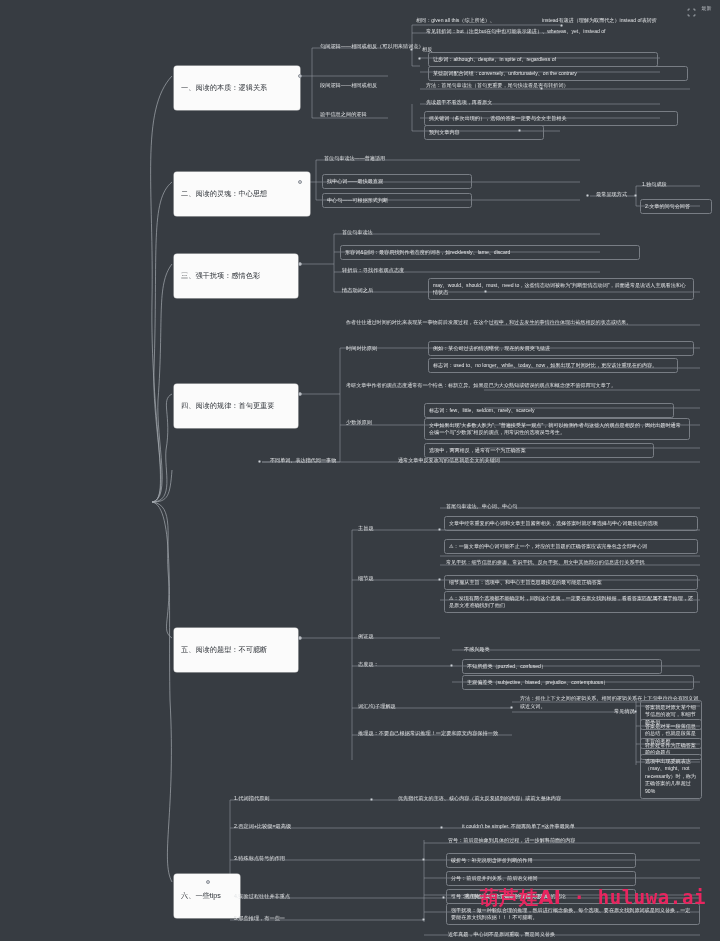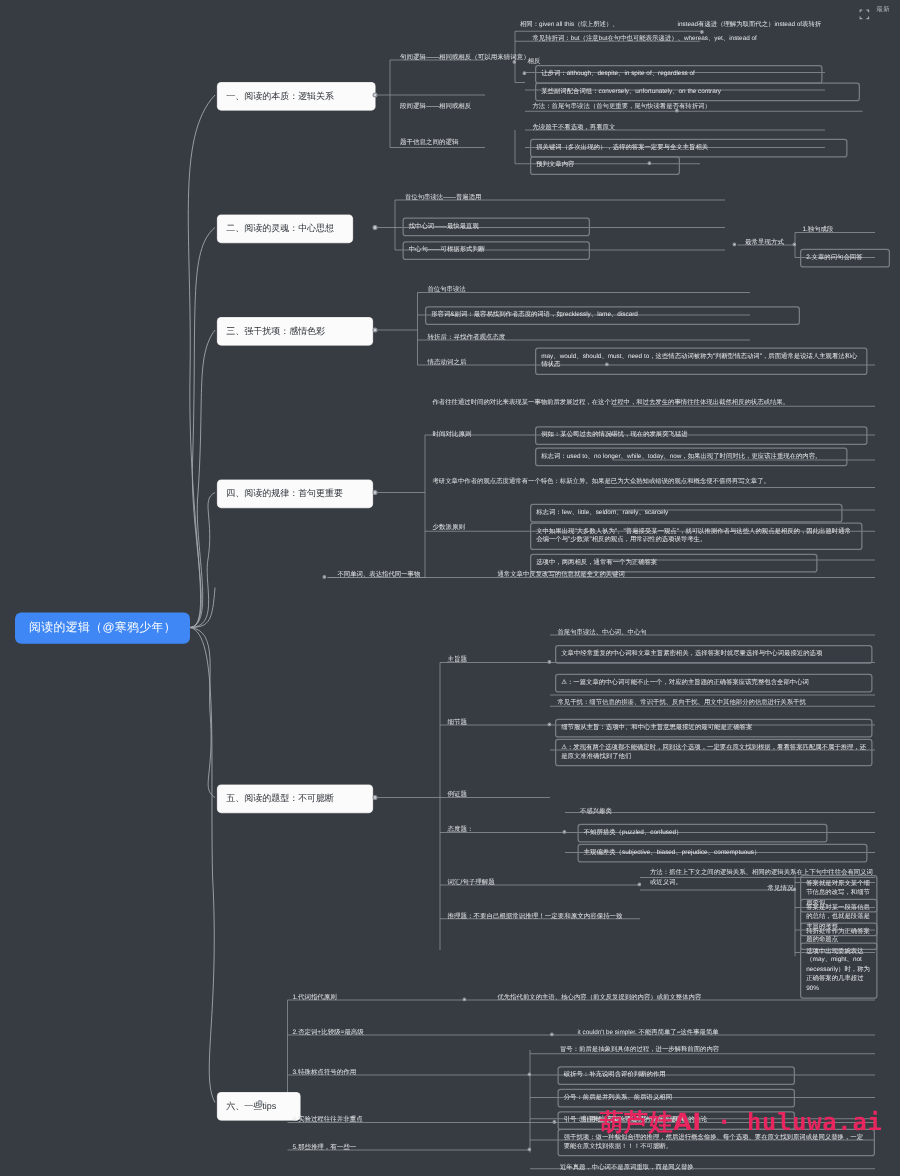--- a/index.html
+++ b/index.html
@@ -15,21 +15,21 @@
   .node{position:absolute;box-sizing:border-box;white-space:pre-wrap;}
   
   .root{
     background:#3f87f5;color:#ffffff;border-radius:5px;
     font-size:9.5px;letter-spacing:.3px;
     padding:6px 10px;line-height:13px;text-align:center;
   }
   
   .lv1{
     background:#fbfbfb;color:#2c3036;border-radius:3px;
-    font-size:7.2px;line-height:10px;padding:6px 7px;
+    font-size:7.2px;line-height:10px;padding:17px 7px;
     box-shadow:0 0 0 .5px #d4d4d4;
   }
   
   .lv2{
     font-size:5.2px;line-height:7.5px;color:#e4e6e8;
     padding:1px 2px;
   }
   
   .lv3{
     font-size:5.1px;line-height:7.6px;color:#e9eaec;
@@ -166,21 +166,20 @@
       <path d="M424 878 L700 878"></path>
       <path d="M424 895 L700 895"></path>
       <path d="M230 898 L444 898"></path>
       <path d="M444 898 L700 898"></path>
       <path d="M230 920 L424 920"></path>
       <path d="M424 912 L700 912"></path>
       <path d="M424 935 L700 935"></path>
     </g>
   </svg>
 
-  <div class="node root" style="left:12px;top:490px;width:140px;">阅读的逻辑（@寒鸦少年）</div>
 
   <div class="node lv1" style="left:174px;top:66px;width:126px;">一、阅读的本质：逻辑关系</div>
   <span class="dot" style="left:298px;top:74px;"></span>
 
   <div class="node lv2" style="left:318px;top:42px;width:180px;">句间逻辑——相同或相反（可以用来猜词意）</div>
   <div class="node plain" style="left:414px;top:16px;width:120px;">相同：given all this（综上所述）、</div>
   <div class="node plain" style="left:540px;top:16px;width:170px;">instead有递进（理解为取而代之）instead of表转折</div>
   <div class="node plain" style="left:424px;top:27px;width:280px;">常见转折词：but（注意but在句中也可能表示递进）、whereas、yet、instead of</div>
   <span class="dot sm" style="left:560px;top:24px;"></span>
   <div class="node lv2" style="left:420px;top:45px;width:34px;">相反</div>
@@ -192,21 +191,21 @@
   <div class="node lv2" style="left:318px;top:81px;width:96px;">段间逻辑——相同或相反</div>
   <div class="node plain" style="left:424px;top:81px;width:270px;">方法：首尾句串读法（首句更重要，尾句快读看是否有转折词）</div>
   <span class="dot sm" style="left:540px;top:87px;"></span>
 
   <div class="node lv2" style="left:318px;top:110px;width:90px;">题干信息之间的逻辑</div>
   <div class="node plain" style="left:424px;top:98px;width:250px;">先读题干不看选项，再看原文</div>
   <div class="node lv3" style="left:424px;top:111px;width:254px;">抓关键词（多次出现的），选得的答案一定要与全文主旨相关</div>
   <div class="node lv3" style="left:424px;top:125px;width:120px;">预判文章内容</div>
   <span class="dot sm" style="left:518px;top:129px;"></span>
 
-  <div class="node lv1" style="left:174px;top:172px;width:108px;">二、阅读的灵魂：中心思想</div>
+  <div class="node lv1" style="left:174px;top:172px;width:136px;">二、阅读的灵魂：中心思想</div>
   <span class="dot" style="left:298px;top:180px;"></span>
 
   <div class="node plain" style="left:322px;top:154px;width:160px;">首位句串读法——普遍适用</div>
   <div class="node lv3" style="left:322px;top:174px;width:150px;">找中心词——最快最直观</div>
   <div class="node lv3" style="left:322px;top:193px;width:150px;">中心句——可根据形式判断</div>
   <div class="node lv2" style="left:594px;top:190px;width:60px;">最常呈现方式</div>
   <span class="dot sm" style="left:586px;top:194px;"></span>
   <div class="node plain" style="left:640px;top:180px;width:72px;">1.独句成段</div>
   <div class="node lv3" style="left:640px;top:199px;width:72px;">2.文章的问句会回答</div>
   <span class="dot sm" style="left:634px;top:194px;"></span>

